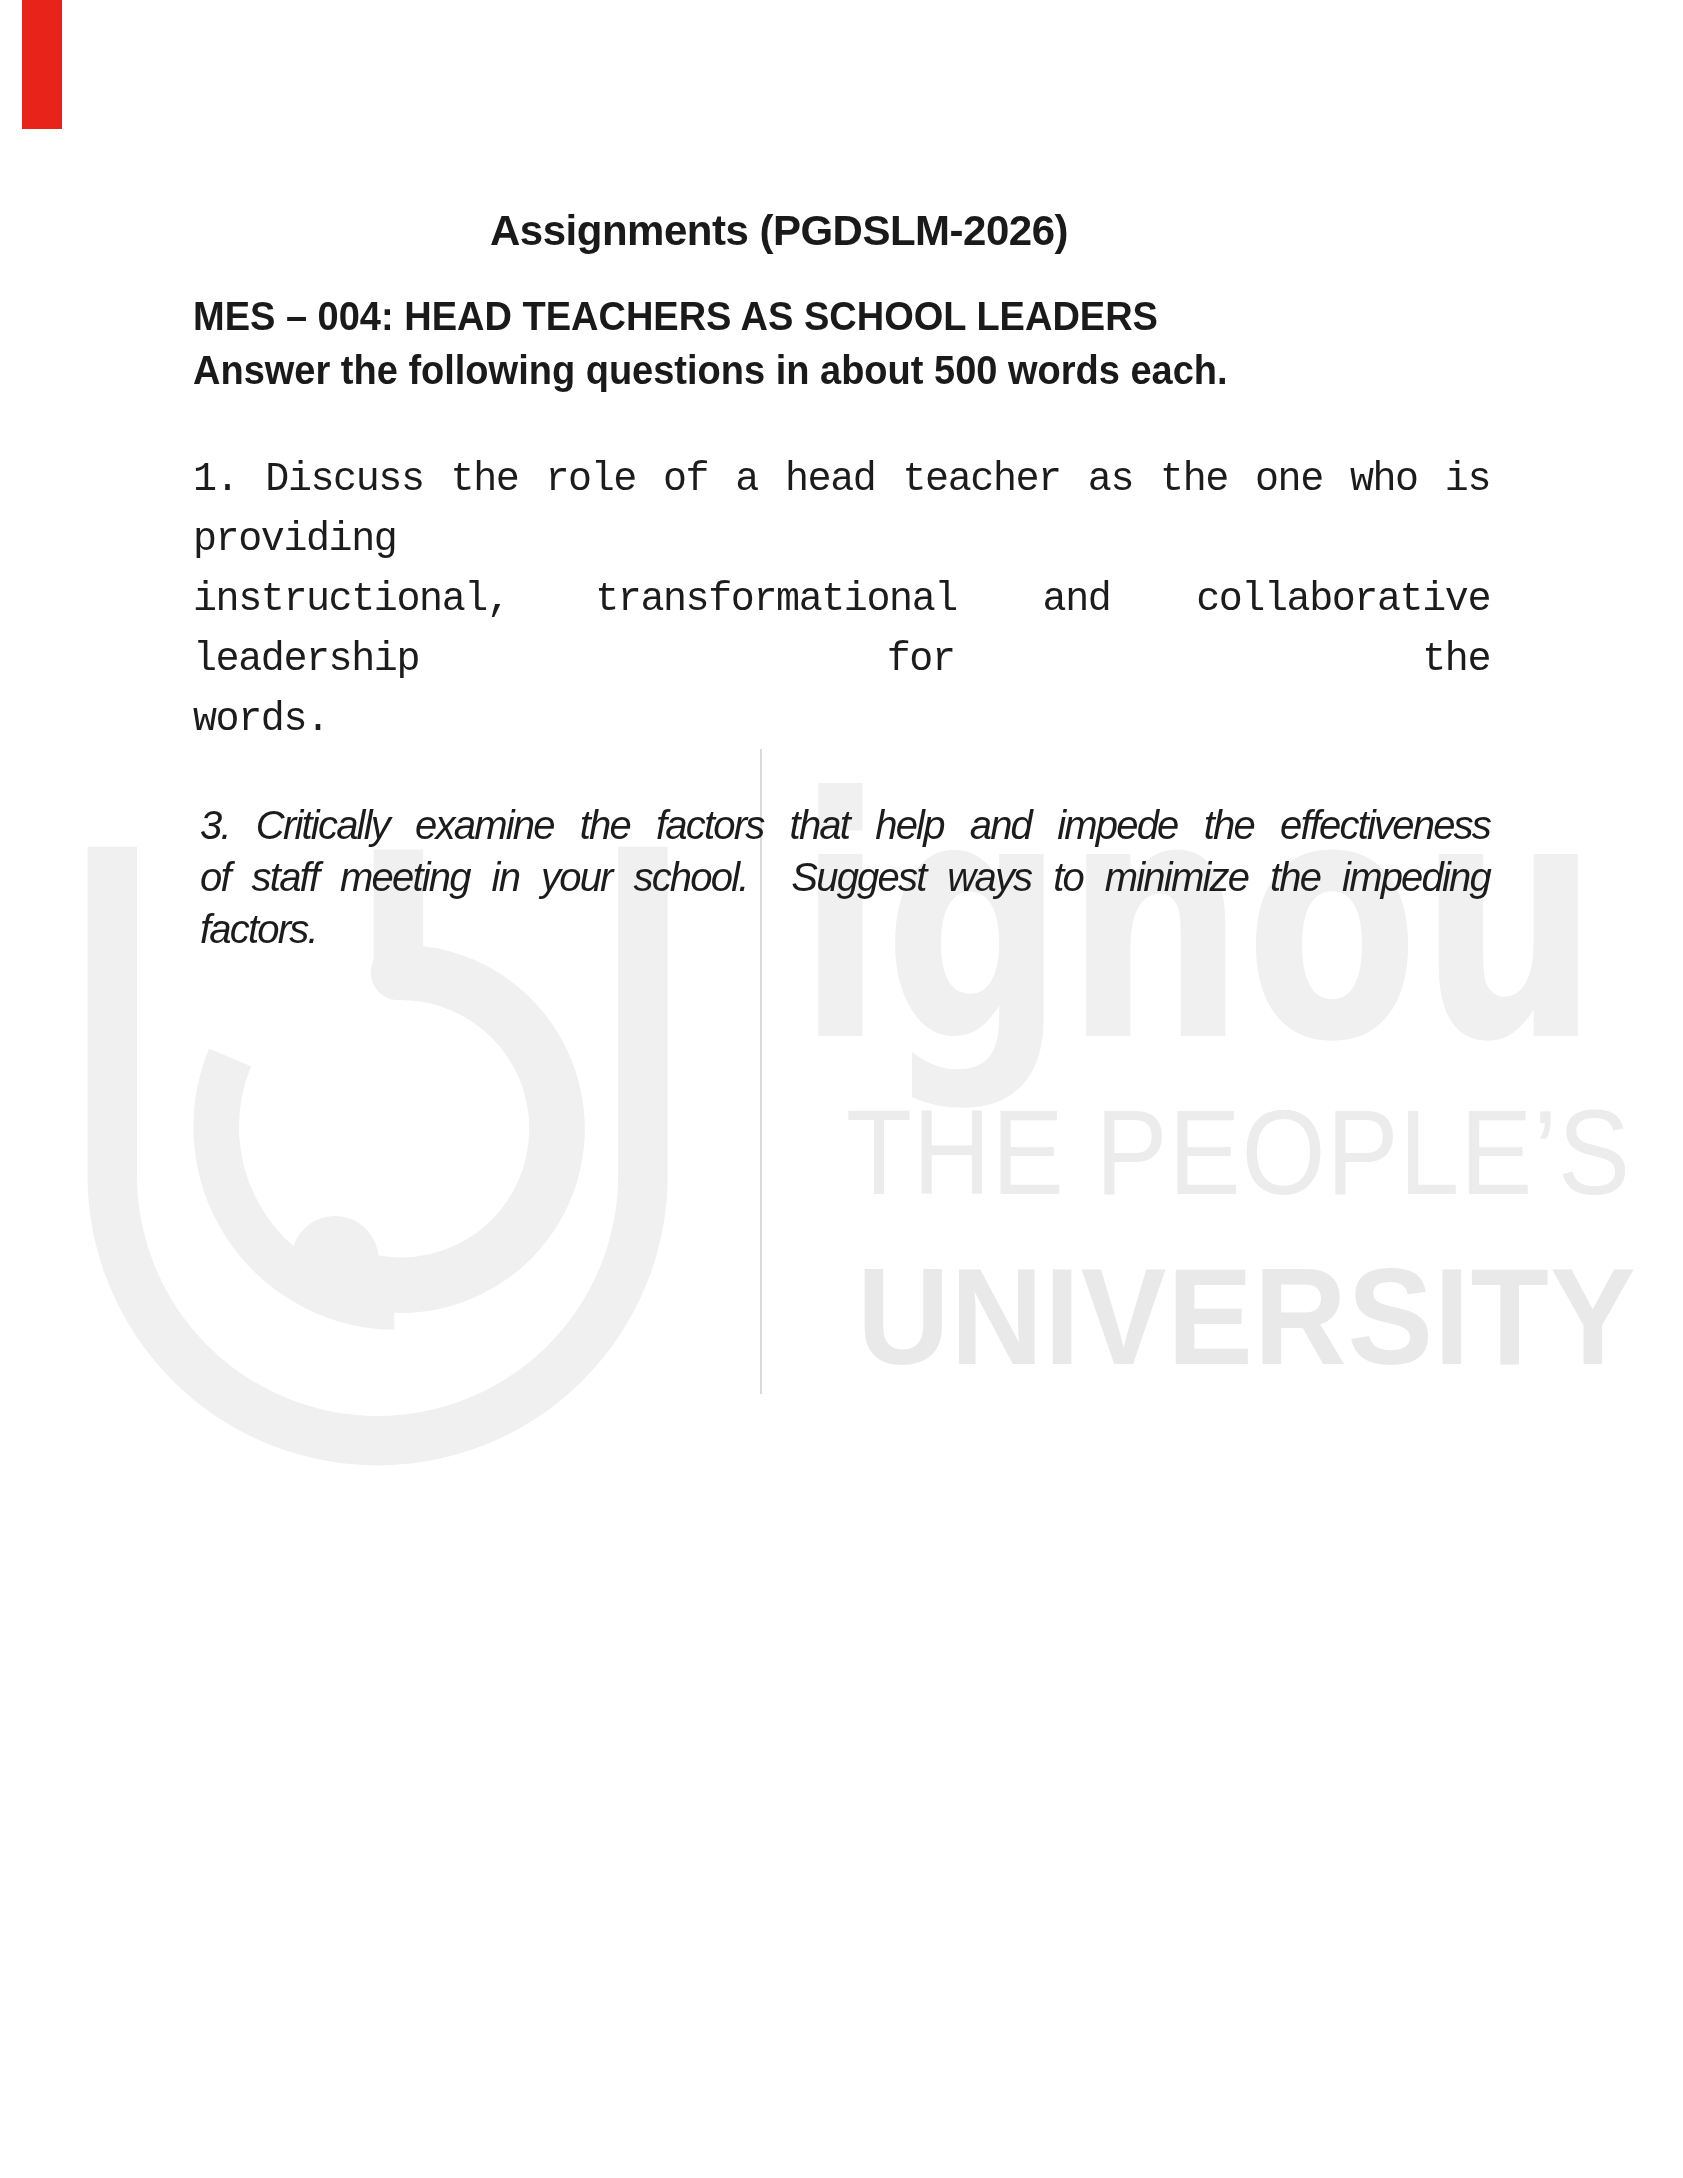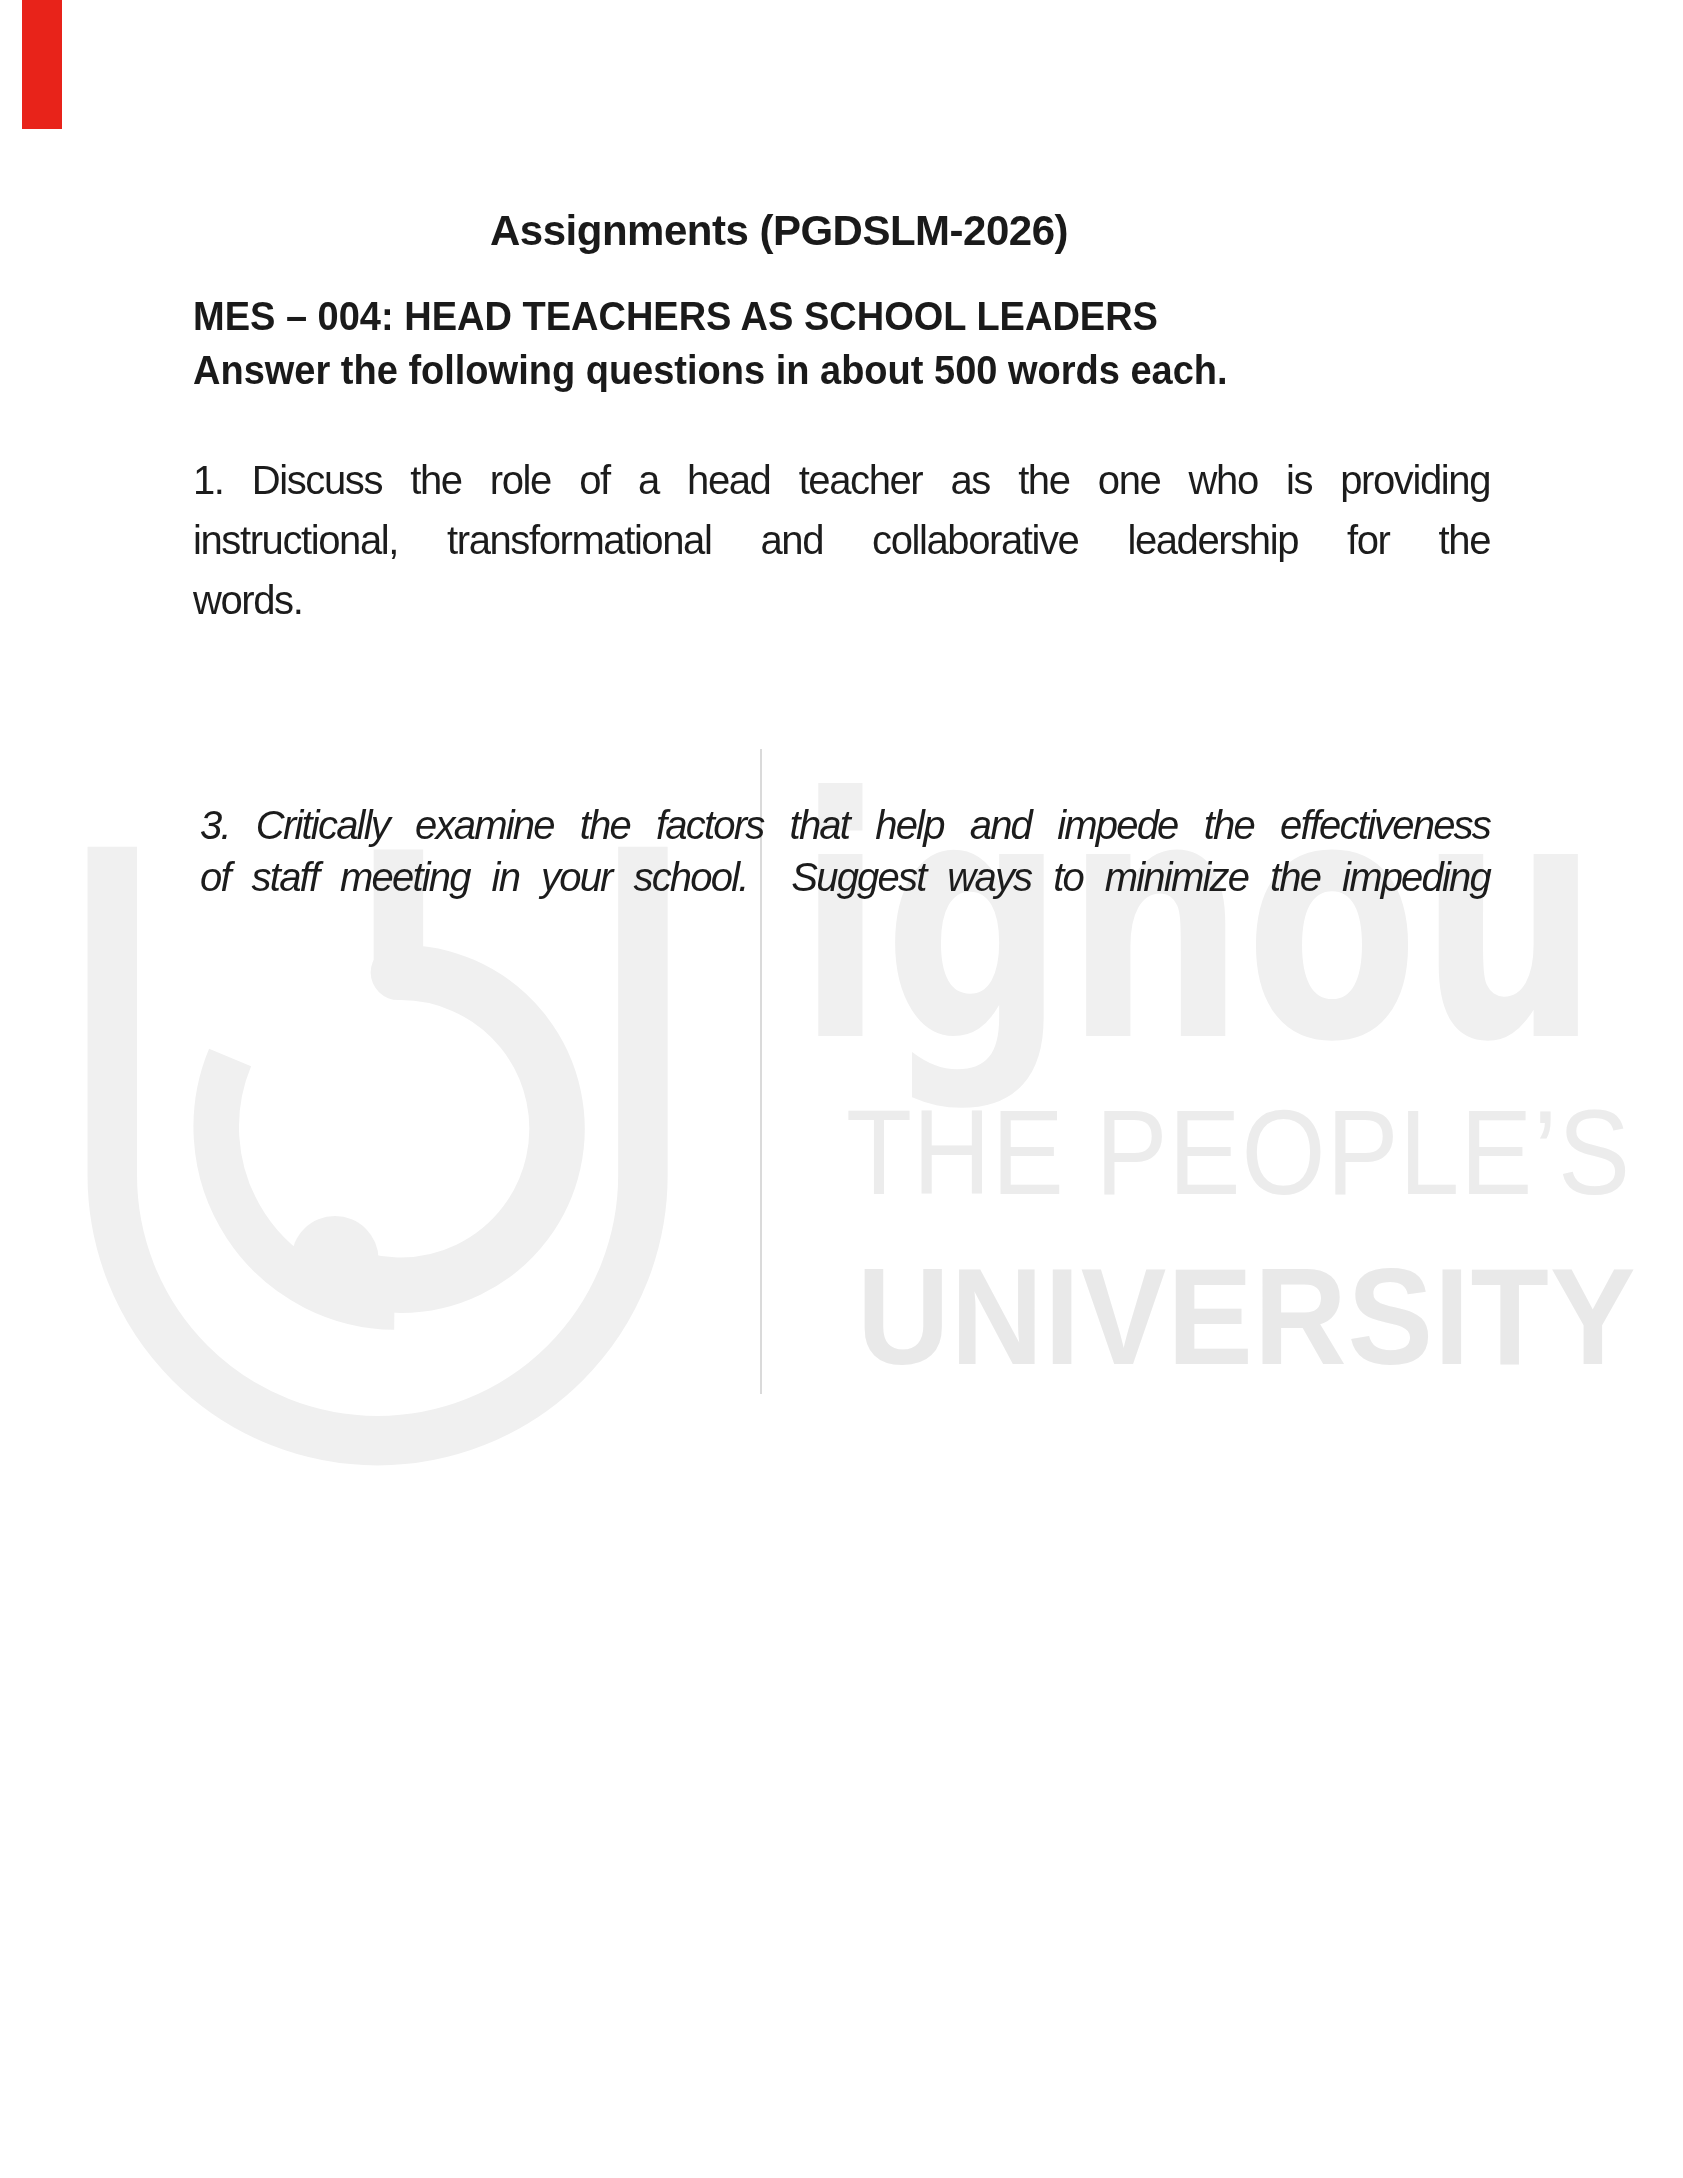--- a/index.html
+++ b/index.html
@@ -50,21 +50,21 @@
     font-weight:bold;font-size:40px;line-height:54px;
     color:#1a1a1a;
     transform:scaleX(0.95);transform-origin:0 0;
     white-space:nowrap;
   }
   .para{
     position:absolute;color:#1c1c1c;font-size:40px;
   }
   .para .line{display:block;width:100%;}
   .para .jl{text-align:justify;text-align-last:justify;}
-  .q1{left:193px;top:450px;width:1297px;line-height:60px;letter-spacing:-1.4px;}
+  .q1{left:193px;top:450px;width:1297px;line-height:60px;letter-spacing:-1.4px;font-family:Liberation Mono, monospace;}
   .q2{left:193px;top:642px;width:1297px;line-height:60px;letter-spacing:-1.4px;}
   .q3{left:200px;top:799px;width:1290px;line-height:52px;letter-spacing:-1.8px;font-style:italic;}
 </style>
 </head>
 <body>
 
 <div class="page">
 
   <div class="red-mark" style="background: rgb(232, 35, 26);"></div>
 
@@ -99,16 +99,17 @@
   <div class="para q1">
       <div class="line jl">1. Discuss the role of a head teacher as the one who is providing</div>
       <div class="line jl">instructional, transformational and collaborative leadership for the</div>
       <div class="line">words.</div>
     </div>
 
 
   <div class="para q3">
       <div class="line jl">3. Critically examine the factors that help and impede the effectiveness</div>
       <div class="line jl">of staff meeting in your school.&nbsp; Suggest ways to minimize the impeding</div>
+      <div class="line">factors.</div>
     </div>
 
 </div>
 
 
 </body></html>

